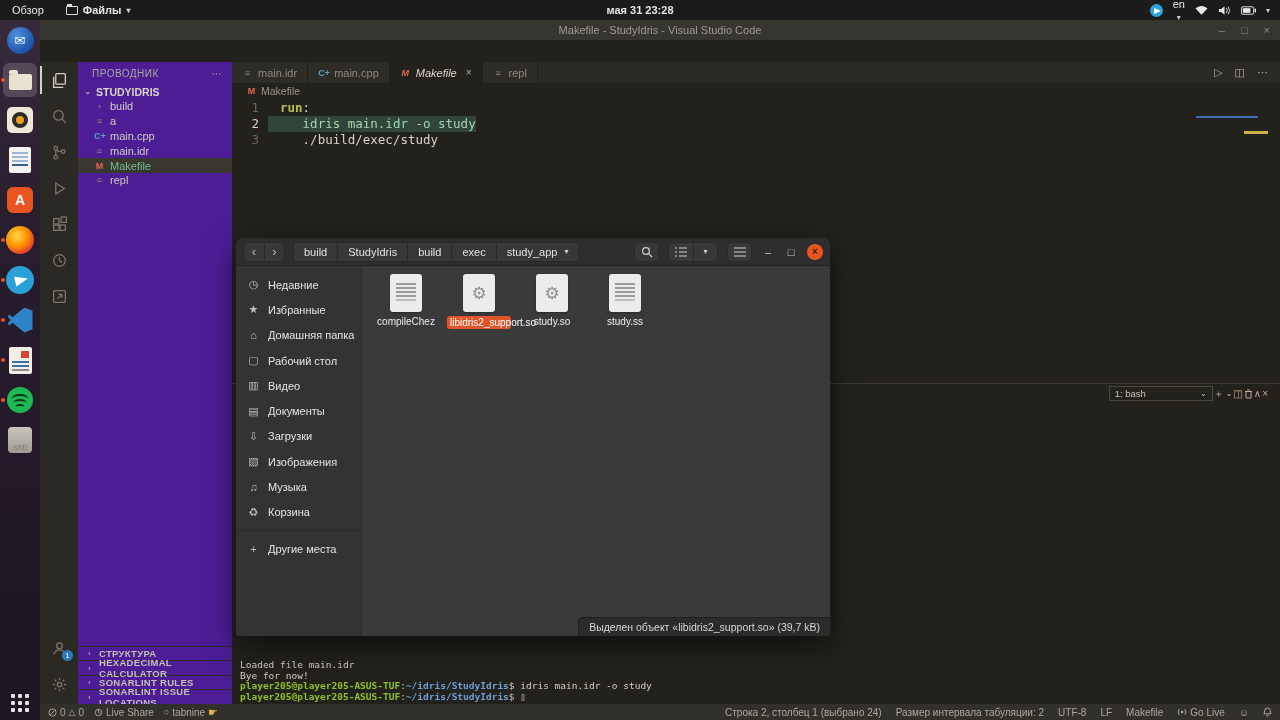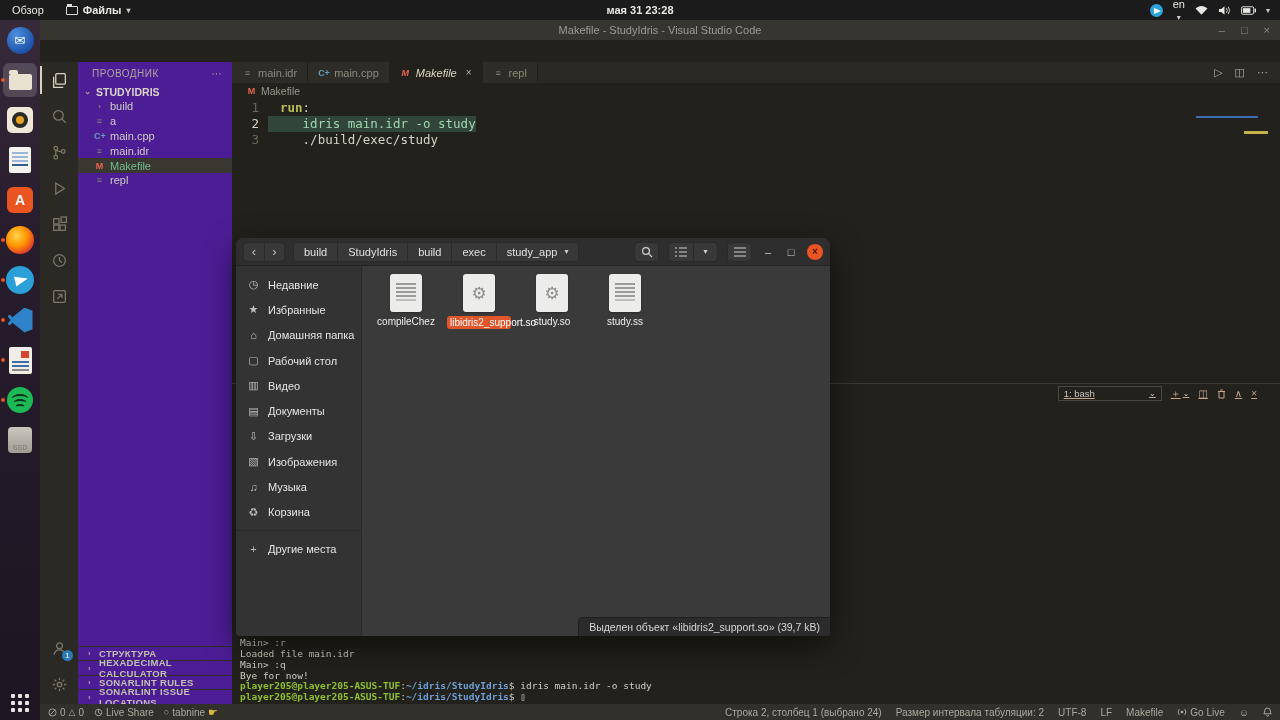--- a/index.html
+++ b/index.html
@@ -114,21 +114,21 @@
   .code-line.selline .ln { color:#d7d4c8; }
   .lt { padding-left:12px; }
   .code-line.selline .lt { background:#31453a; }
   .c-target { color:#b9bd53; font-weight:bold; }
   .c-fg { color:#d6d3c6; }
   .c-recipe { color:#9fd6ae; }
   .mini-blue { position:absolute; left:964px; top:54px; width:62px; height:2px; background:#3f6db5; }
   .mini-yellow { position:absolute; left:1012px; top:69px; width:24px; height:3px; background:#c8b04a; }
 
   .panel { position:absolute; left:0; top:321px; right:0; bottom:0; border-top:1px solid #3c3a31; background:#23211c; }
-  .panel-header { position:absolute; top:2px; right:23px; display:flex; align-items:center; gap:9px; color:#c7a58d; font-size:10px;text-decoration:underline; }
+  .panel-header { position:absolute; top:2px; right:12px; display:flex; align-items:center; gap:1px; color:#c7a58d; font-size:10px; }
   .term-select { display:flex; align-items:center; justify-content:space-between; width:104px; height:15px;
     border:1px solid #4a473d; padding:0 5px; color:#c9c5b9; font-size:9.5px; }
   .phi { display:flex; align-items:center; gap:2px; }
   .term-lines { position:absolute; left:8px; bottom:1px; font-family:"DejaVu Sans Mono", monospace;
     font-size:9.5px; line-height:10.8px; color:#d2cec3; }
   .term-lines div { white-space:pre; }
   .t-green { color:#8fc029; font-weight:bold; }
   .t-blue { color:#6f9fd8; font-weight:bold; }
   .t-cursor { color:#d8d4c8; }
 
@@ -459,23 +459,21 @@
           <span class="phi">◫</span>
           <span class="phi">
             <svg class="lin" width="9" height="10" viewBox="0 0 9 10">
                 <path d="M1 2.5h7M2 2.5V9h5V2.5M3.2 1h2.6" stroke="#c7a58d" fill="none"></path>
               </svg>
           </span>
           <span class="phi">∧</span>
           <span class="phi">×</span>
         </div>
         <div class="term-lines" id="term-lines">
-            <div><span>Main&gt; :r</span></div>
             <div><span>Loaded file main.idr</span></div>
-            <div><span>Main&gt; :q</span></div>
             <div><span>Bye for now!</span></div>
             <div><span class="t-green">player205@player205-ASUS-TUF</span><span>:</span><span class="t-blue">~/idris/StudyIdris</span><span>$ idris main.idr -o study</span></div>
             <div><span class="t-green">player205@player205-ASUS-TUF</span><span>:</span><span class="t-blue">~/idris/StudyIdris</span><span>$ </span><span class="t-cursor">▯</span></div>
           </div>
       </div>
     </div>
     <div class="vsc-statusbar">
       <div class="sb-left">
         <span class="sb-item">
           <svg class="lin" width="9" height="9" viewBox="0 0 10 10">

